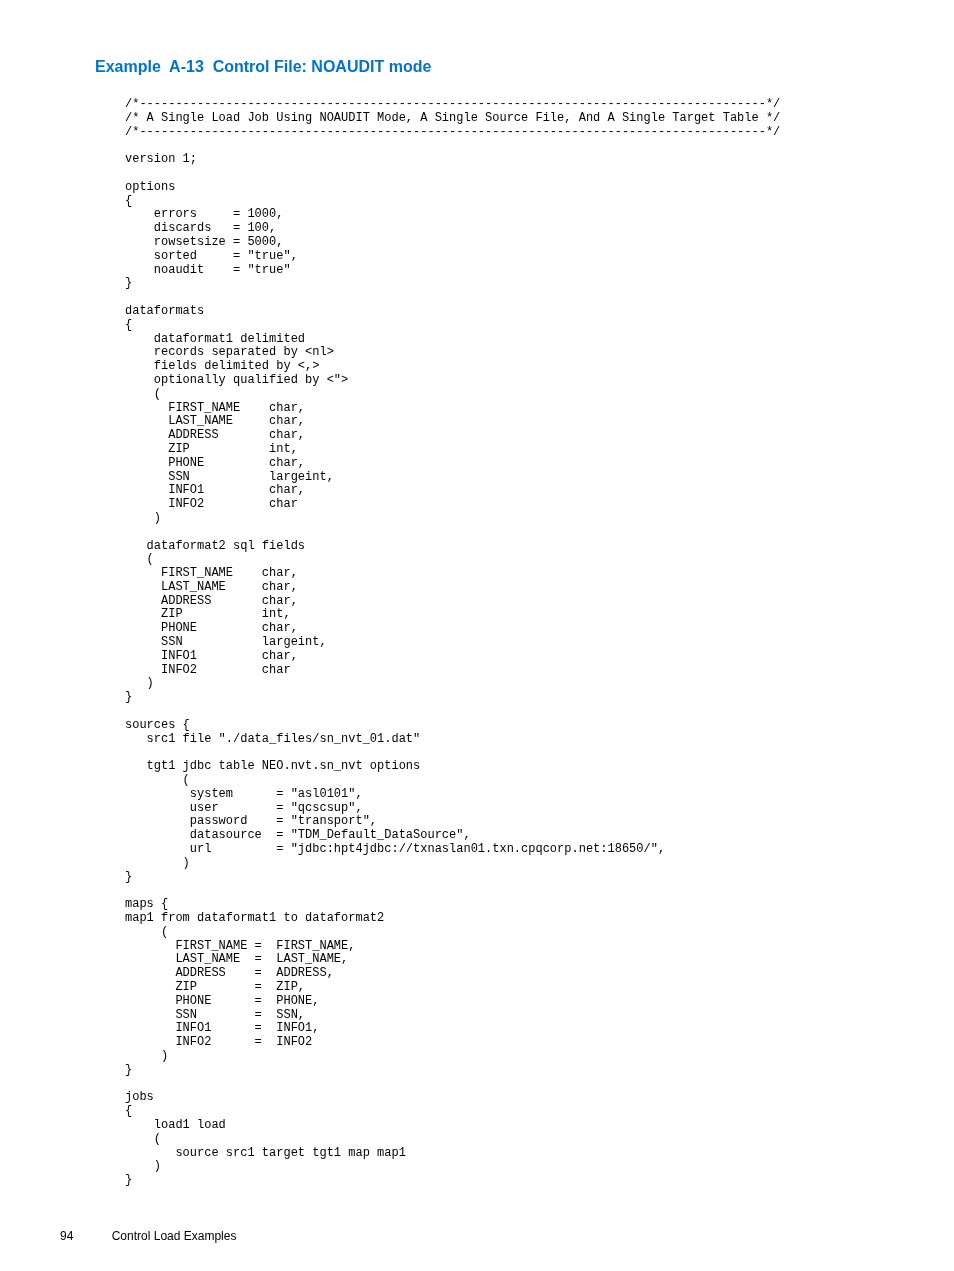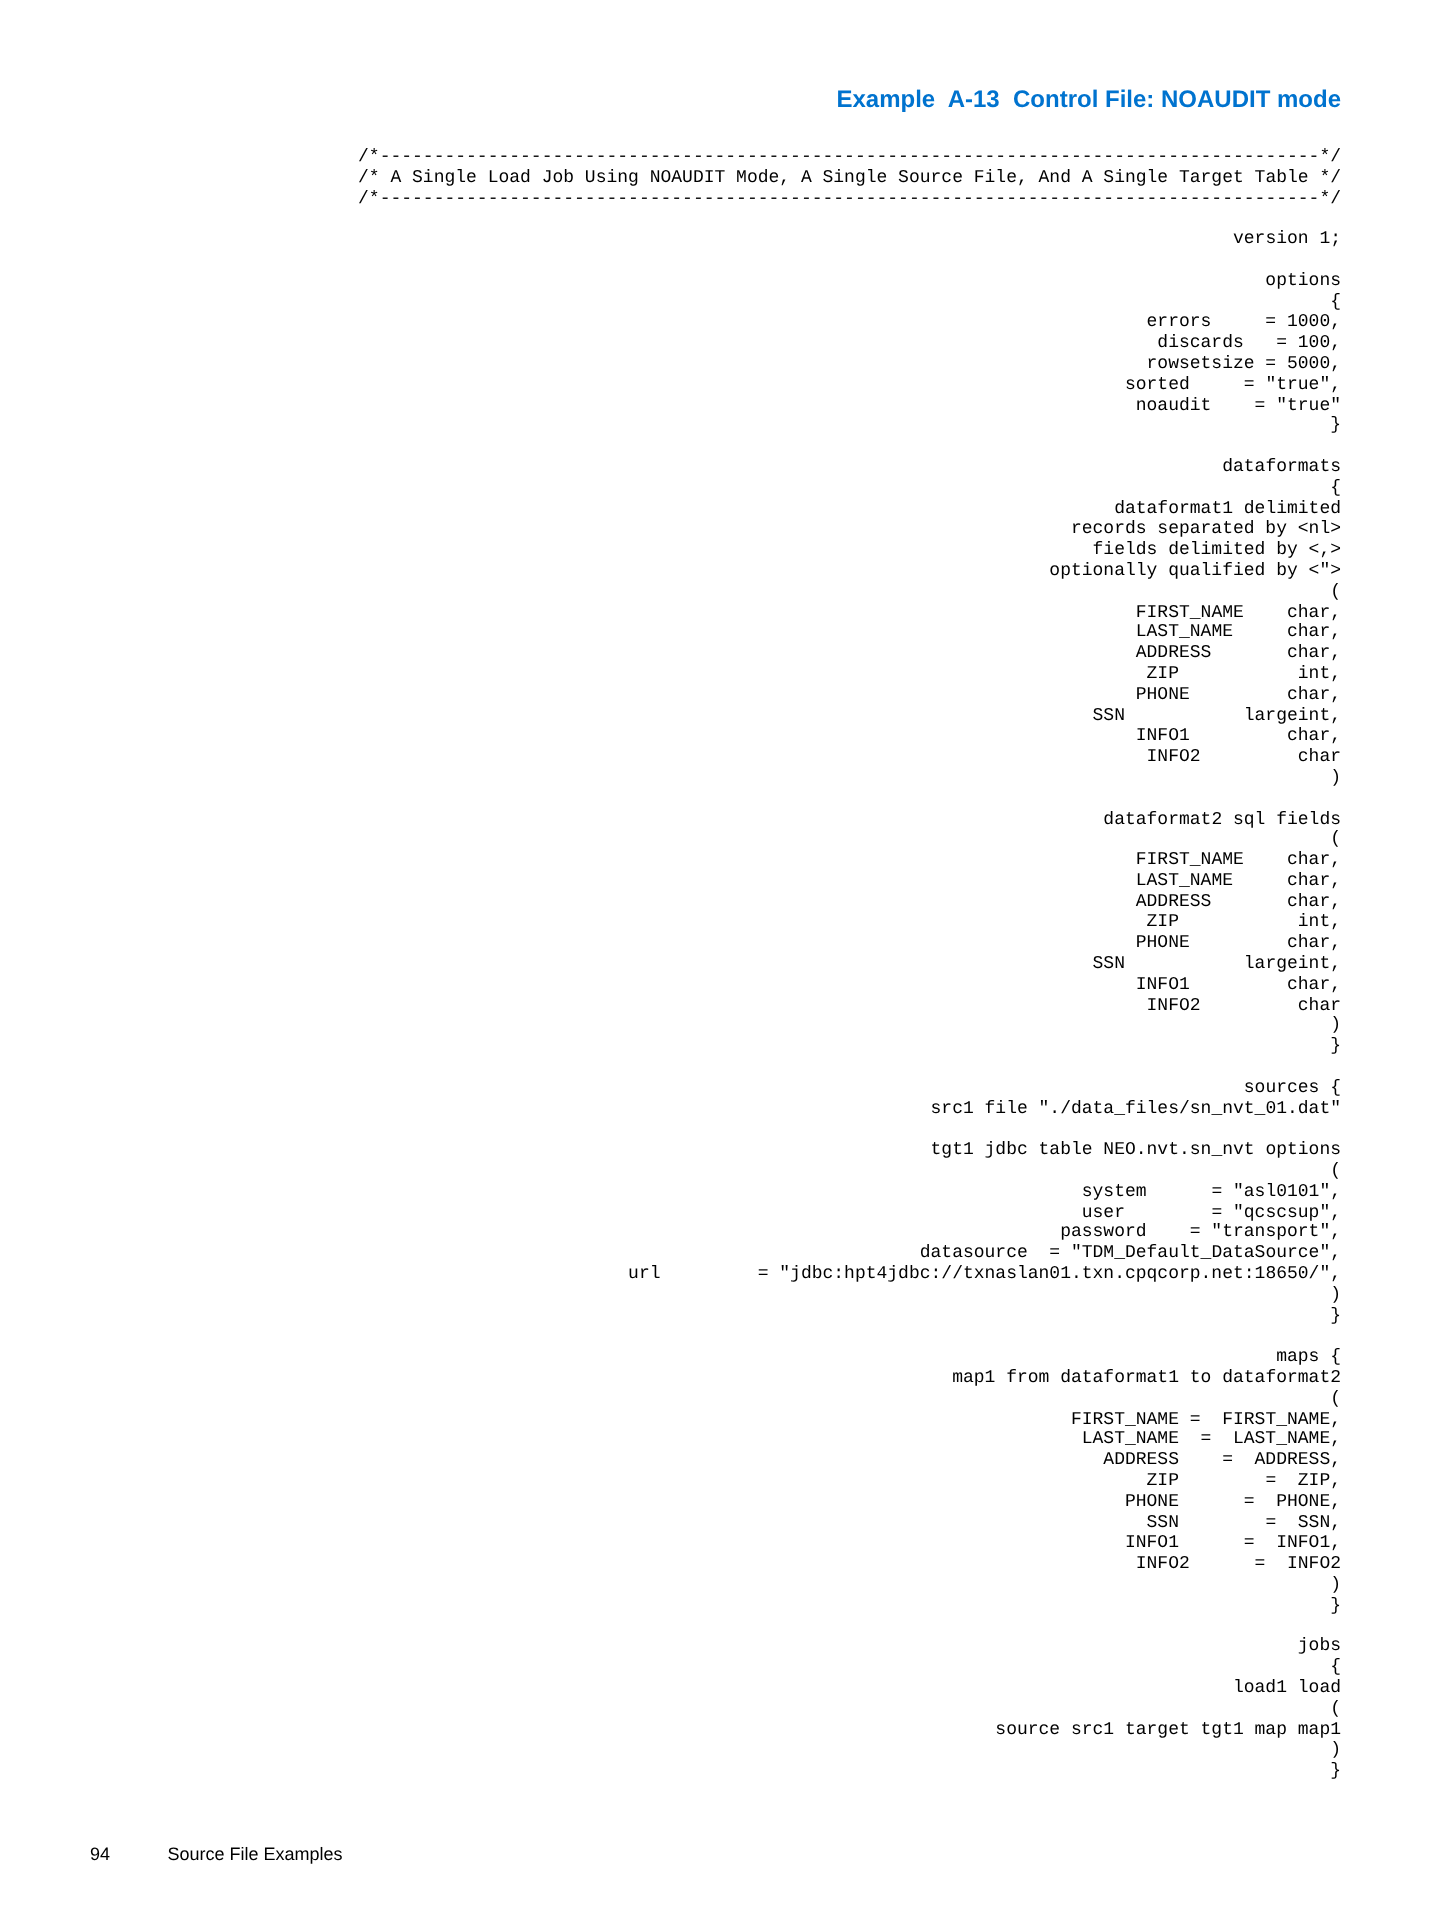--- a/index.html
+++ b/index.html
@@ -8,21 +8,20 @@
     background: #ffffff;
     font-family: Arial, Helvetica, sans-serif;
     color: #000;
   }
   .page {
     width: 954px;
     height: 1271px;
     box-sizing: border-box;
     padding: 58px 60px 30px 95px;
     position: relative;
-    text-align: right;
   }
   .example-title {
     color: #0073cf;
     font-size: 16px;
     font-weight: bold;
     margin-bottom: 22px;
   }
   .code-block {
     font-family: "Courier New", Courier, monospace;
     font-size: 12px;
@@ -123,15 +122,15 @@
 jobs
 {
     load1 load
     (
        source src1 target tgt1 map map1
     )
 }</div>
 
   <div class="footer">
     <span class="pagenum">94</span>
-    <span>Source File Examples</span>
+    <span>Control Load Examples</span>
   </div>
 </div>
 
 </body></html>

